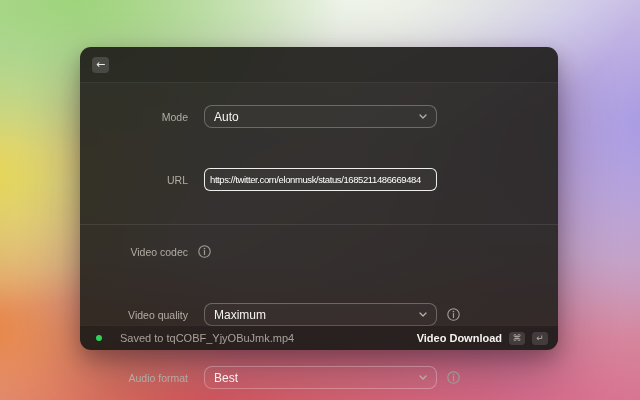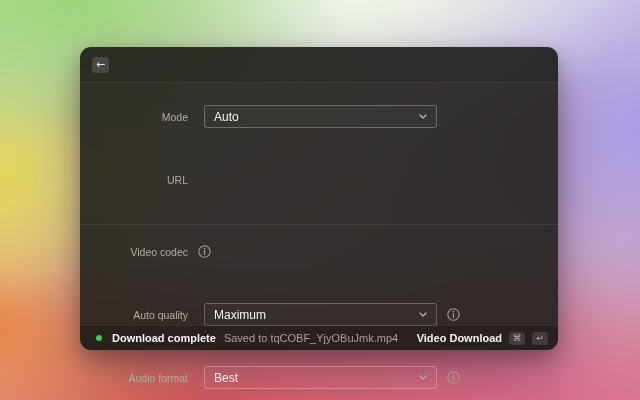--- a/index.html
+++ b/index.html
@@ -38,21 +38,21 @@
     font-size:11px;line-height:15px;text-align:center;padding:0;
     display:flex;align-items:center;justify-content:center;cursor:pointer;
     font-family:"DejaVu Sans",sans-serif;
   }
   .form{padding-top:15px;}
   .row{display:flex;align-items:center;margin-bottom:26px;height:37px;}
   .label{width:108px;text-align:right;font-size:10.5px;color:#b2aca4;flex:none;}
   .control{margin-left:16px;width:233px;flex:none;box-sizing:border-box;}
   .select{
     height:23px;box-sizing:border-box;
-    border:1px solid rgba(255,255,255,0.27);border-radius:3px;
+    border:1px solid rgba(255,255,255,0.27);border-radius:8px;
     background:rgba(255,255,255,0.02);
     display:flex;align-items:center;padding:0 9px;cursor:pointer;
   }
   .select-value{font-size:12px;color:#f6f4f1;font-weight:500;}
   .chevron{margin-left:auto;flex:none;}
   .url-input{
     height:23px;width:233px;box-sizing:border-box;
     border:1.5px solid rgba(255,255,255,0.92);border-radius:6px;
     background:rgba(255,255,255,0.03);color:#ffffff;
     font-size:9.5px;letter-spacing:-0.4px;padding:0 5px;outline:none;
@@ -108,37 +108,38 @@
         <div class="control select">
           <span class="select-value">Auto</span>
           <svg class="chevron" width="8" height="5" viewBox="0 0 8 5">
               <path d="M1 1l3 3 3-3" stroke="#b5b0a8" fill="none" stroke-width="1.3" stroke-linecap="round" stroke-linejoin="round"></path>
             </svg>
         </div>
       </div>
 
       <div class="row">
         <div class="label">URL</div>
+        <input class="control url-input" type="text" value="https://twitter.com/elonmusk/status/1685211486669484" style="">
       </div>
 
       <div class="divider"></div>
 
       <div class="row">
         <div class="label">Video codec</div>
         <span class="info">
           <svg width="13" height="13" viewBox="0 0 13 13">
               <circle cx="6.5" cy="6.5" r="5.7" stroke="#a39d96" stroke-width="1.1" fill="none"></circle>
               <line x1="6.5" y1="5.6" x2="6.5" y2="9.4" stroke="#a39d96" stroke-width="1.2" stroke-linecap="round"></line>
               <circle cx="6.5" cy="3.5" r="0.85" fill="#a39d96"></circle>
             </svg>
         </span>
       </div>
 
       <div class="row">
-        <div class="label">Auto quality</div>
+        <div class="label">Video quality</div>
         <div class="control select">
           <span class="select-value">Maximum</span>
           <svg class="chevron" width="8" height="5" viewBox="0 0 8 5">
               <path d="M1 1l3 3 3-3" stroke="#b5b0a8" fill="none" stroke-width="1.3" stroke-linecap="round" stroke-linejoin="round"></path>
             </svg>
         </div>
         <span class="info">
           <svg width="13" height="13" viewBox="0 0 13 13">
               <circle cx="6.5" cy="6.5" r="5.7" stroke="#a39d96" stroke-width="1.1" fill="none"></circle>
               <line x1="6.5" y1="5.6" x2="6.5" y2="9.4" stroke="#a39d96" stroke-width="1.2" stroke-linecap="round"></line>
@@ -161,21 +162,20 @@
               <line x1="6.5" y1="5.6" x2="6.5" y2="9.4" stroke="#a39d96" stroke-width="1.2" stroke-linecap="round"></line>
               <circle cx="6.5" cy="3.5" r="0.85" fill="#a39d96"></circle>
             </svg>
         </span>
       </div>
 
     </div>
 
     <div class="status-bar">
       <span class="dot"></span>
-      <span class="status-text">Download complete</span>
       <span class="detail-text">Saved to tqCOBF_YjyOBuJmk.mp4</span>
       <span class="spacer"></span>
       <button class="action-btn">Video Download</button>
       <span class="key-badge">⌘</span>
       <span class="key-badge">↵</span>
     </div>
 
   </div>
 </div>
 

